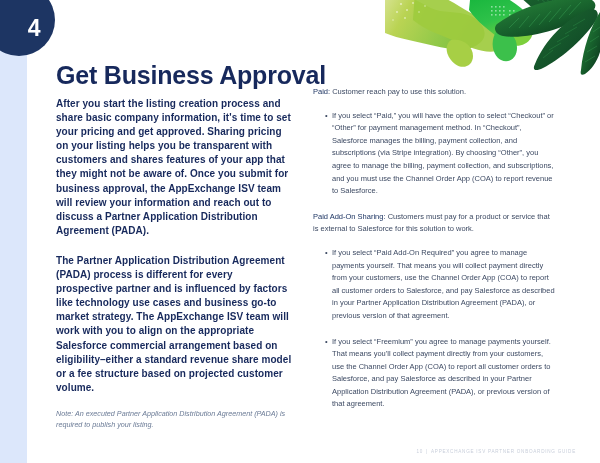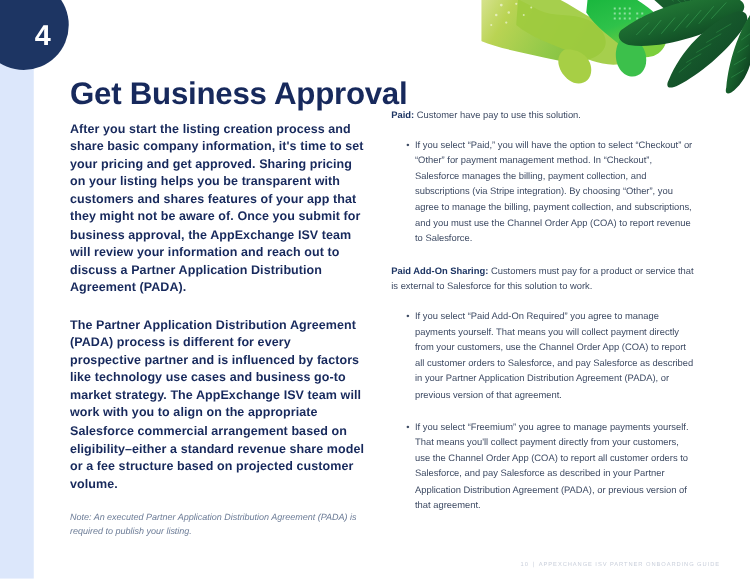--- a/index.html
+++ b/index.html
@@ -118,21 +118,21 @@
   }
 
   .body-p {
     font-size: 7.5px;
     line-height: 12.6px;
     color: #3d4a63;
     margin: 0 0 11px 0;
   }
 
   .body-p .lead-term {
-    font-weight: bold;
+    font-weight: normal;
     color: #1d3563;
     text-align: right;
   }
 
   .bullet-list {
     margin: 0 0 13px 0;
     padding: 0 0 0 12px;
     list-style: none;
   }
   .bullet-list li {
@@ -301,21 +301,21 @@
 
   <div class="col-left">
     <p class="lead-p">After you start the listing creation process and share basic company information, it's time to set your pricing and get approved. Sharing pricing on your listing helps you be transparent with customers and shares features of your app that they might not be aware of. Once you submit for business approval, the AppExchange ISV team will review your information and reach out to discuss a Partner Application Distribution Agreement (PADA).</p>
     <p class="lead-p">The Partner Application Distribution Agreement (PADA) process is different for every prospective partner and is influenced by factors like technology use cases and business go-to market strategy. The AppExchange ISV team will work with you to align on the appropriate Salesforce commercial arrangement based on eligibility–either a standard revenue share model or a fee structure based on projected customer volume.</p>
     <p class="note-p">Note: An executed Partner Application Distribution Agreement (PADA) is required to publish your listing.</p>
   </div>
 
   <div class="col-right">
 
     <p class="body-p">
-      <span class="lead-term">Paid:</span><span> Customer have pay to use this solution.</span>
+      <span class="lead-term">Paid:</span><span> Customer reach pay to use this solution.</span>
     </p>
     <ul class="bullet-list">
       <li><span class="bullet-dot">•</span><span>If you select “Paid,” you will have the option to select “Checkout” or “Other” for payment management method. In “Checkout”, Salesforce manages the billing, payment collection, and subscriptions (via Stripe integration). By choosing “Other”, you agree to manage the billing, payment collection, and subscriptions, and you must use the Channel Order App (COA) to report revenue to Salesforce.</span></li>
     </ul>
 
     <p class="body-p">
       <span class="lead-term">Paid Add-On Sharing:</span><span> Customers must pay for a product or service that is external to Salesforce for this solution to work.</span>
     </p>
     <ul class="bullet-list">
       <li><span class="bullet-dot">•</span><span>If you select “Paid Add-On Required” you agree to manage payments yourself. That means you will collect payment directly from your customers, use the Channel Order App (COA) to report all customer orders to Salesforce, and pay Salesforce as described in your Partner Application Distribution Agreement (PADA), or previous version of that agreement.</span></li>

